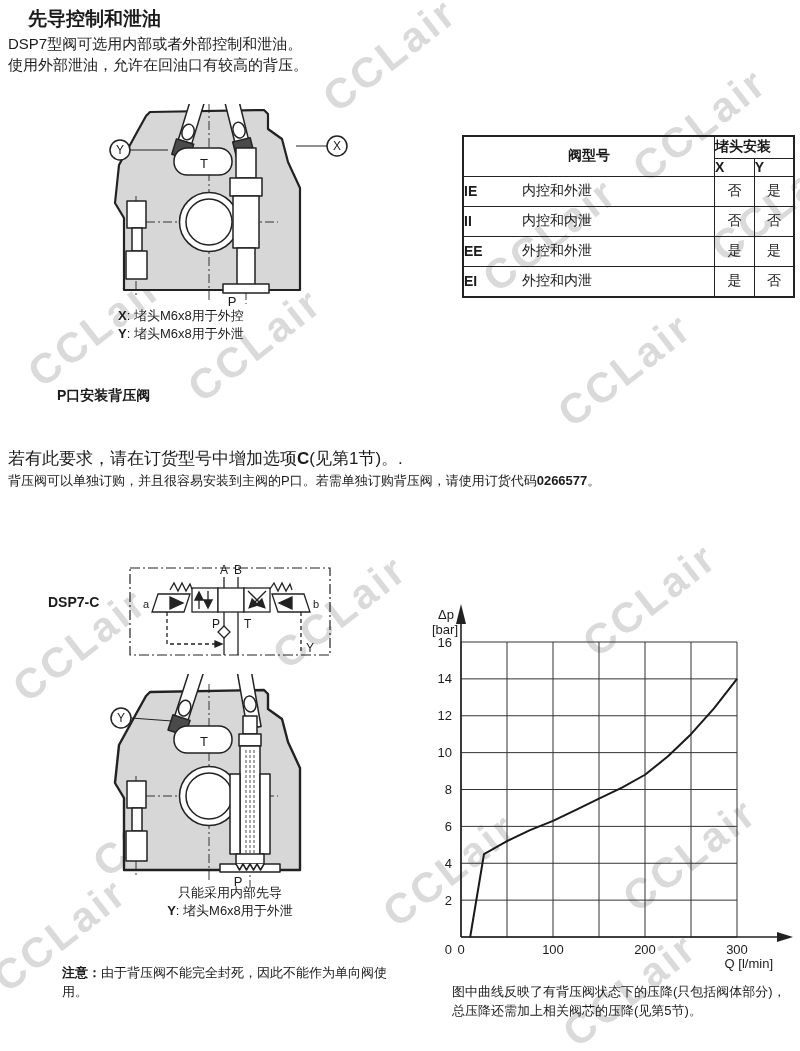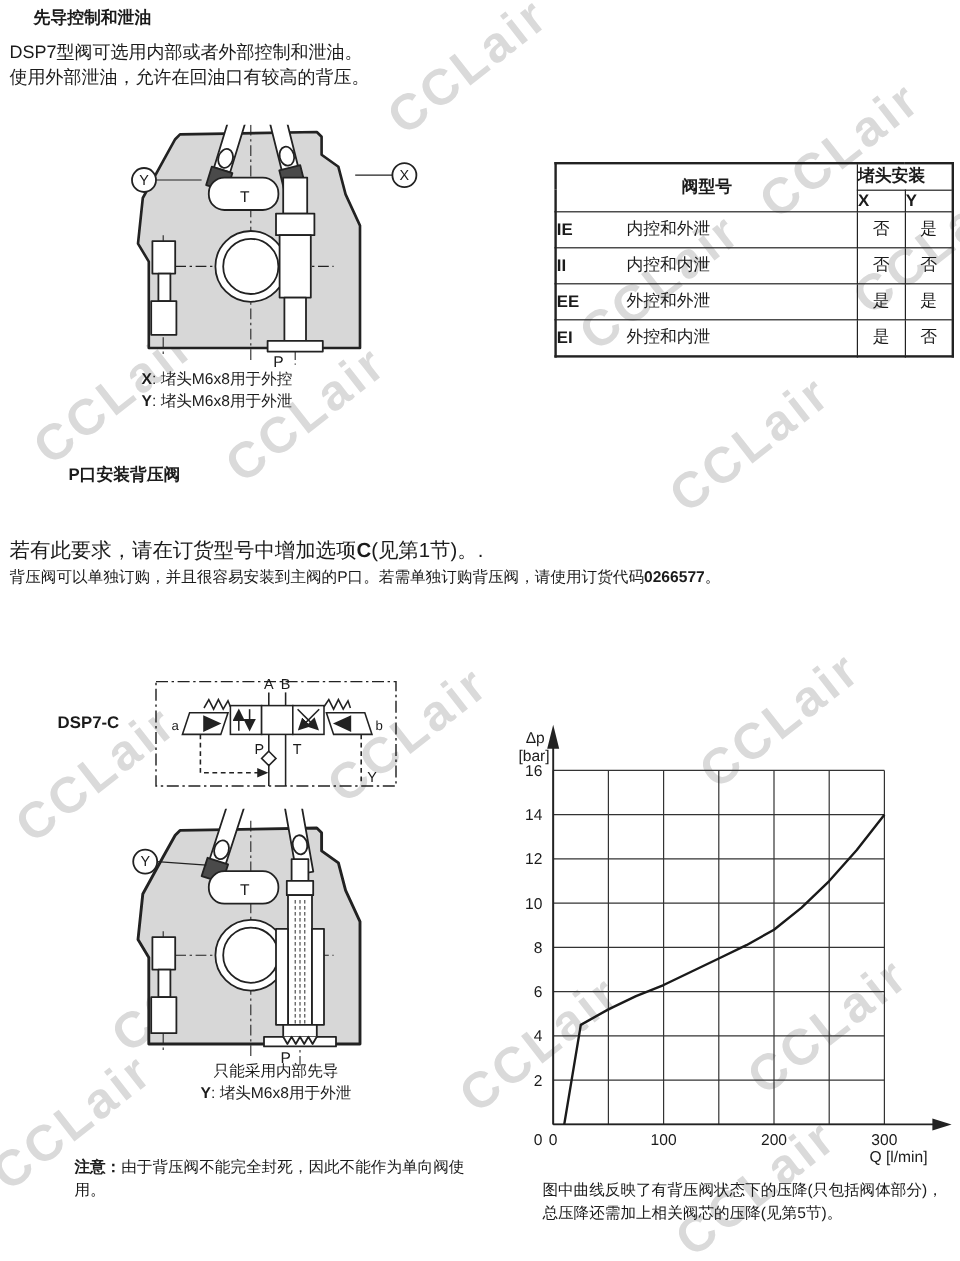--- a/index.html
+++ b/index.html
@@ -10,21 +10,21 @@
   }
   .abs{position:absolute;}
   .layer{position:absolute;inset:0;}
   #wm-layer{z-index:0;}
   #content{z-index:1;}
   .wm{
     position:absolute;transform:translate(-50%,-50%) rotate(-38deg);
     font-weight:bold;font-size:42px;letter-spacing:3px;color:#dadada;
     white-space:nowrap;user-select:none;
   }
-  .h1{left:28px;top:6px;font-size:14px;font-weight:bold;}
+  .h1{left:28px;top:6px;font-size:19px;font-weight:bold;}
   .p1{left:8px;top:33px;font-size:15px;line-height:21px;width:420px;}
   .d1-captions{left:118px;top:307px;font-size:13px;line-height:18px;}
   .d1-captions b{font-weight:bold;}
   .tablewrap{left:462px;top:135px;width:333px;}
   table.plug{border-collapse:collapse;width:333px;font-size:14px;table-layout:fixed;}
   table.plug td{border:1px solid #222;padding:0;vertical-align:middle;}
   table.plug{border:2px solid #222;}
   .th{font-weight:bold;text-align:left;}
   td.modelhead{text-align:center;font-weight:bold;}
   .rowcell{display:flex;align-items:center;height:29px;}

